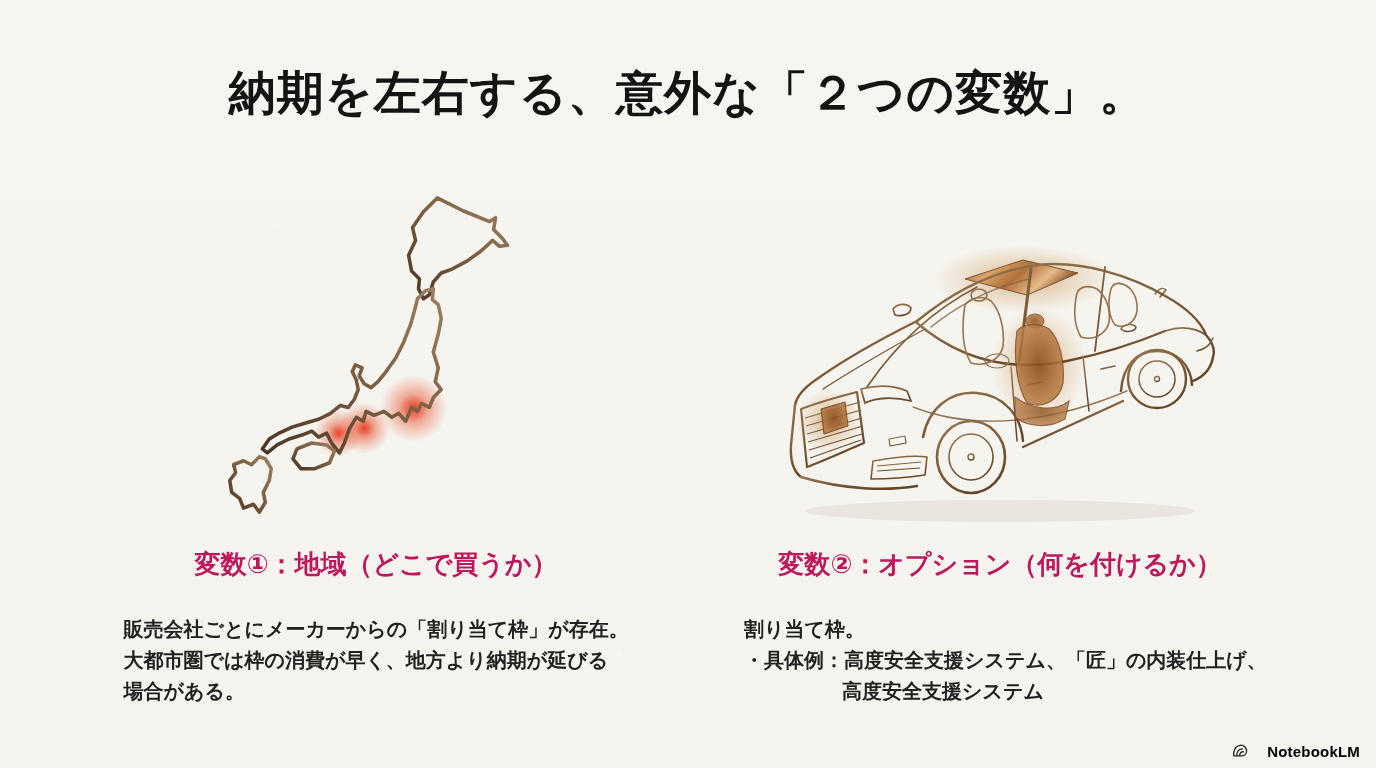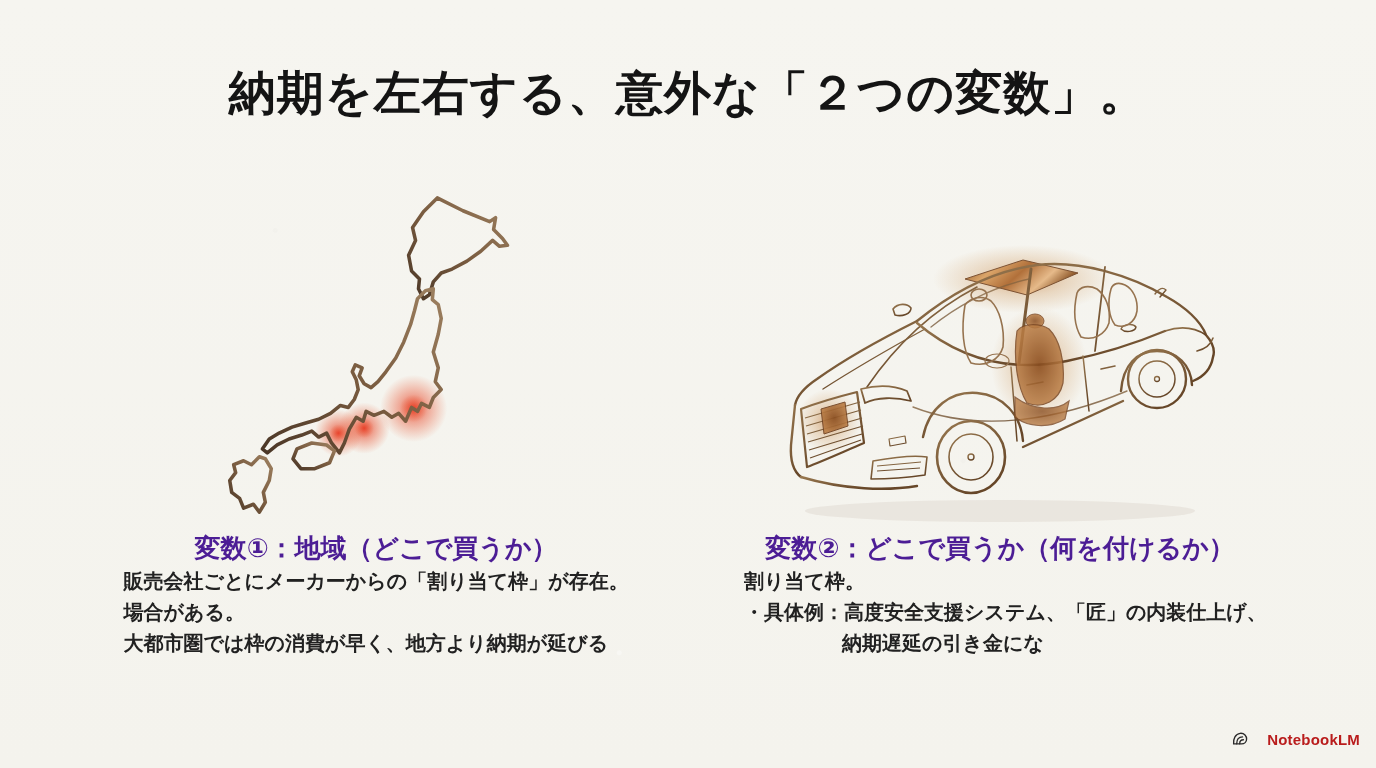--- a/index.html
+++ b/index.html
@@ -34,36 +34,36 @@
     display:flex;
     padding:0 64px;
     margin-top:14px;
   }
   .col{width:50%;display:flex;flex-direction:column;align-items:center;}
   .illo{
     height:392px;width:100%;
     display:flex;align-items:flex-end;justify-content:center;
   }
   .col-heading{
-    font-size:26px;font-weight:700;color:#4c1d95;
-    margin-top:0;white-space:nowrap;
+    font-size:26px;font-weight:700;color:#be185d;
+    margin-top:16px;white-space:nowrap;
   }
   .col-body{
-    margin-top:0;
+    margin-top:32px;
     font-size:20px;font-weight:600;
     line-height:31px;color:#212121;
   }
   .col-body .line{white-space:nowrap;}
   .col-body .indent{padding-left:98px;}
   .body-left{width:505px;}
   .body-right{width:512px;}
   .footer{
-    position:absolute;right:16px;bottom:20px;
+    position:absolute;right:16px;bottom:8px;
     display:flex;align-items:center;gap:18px;
-    color:#b91c1c;
+    color:#000000;
   }
   .footer .brand{font-size:15px;font-weight:600;letter-spacing:0.2px;}
   .footer svg{display:block;}
 </style>
 </head>
 <body>
 
 <div class="paper"></div>
 
 <div class="slide">
@@ -114,22 +114,22 @@
             <path d="M58,278 L64,288 L62,300 L56,312 L58,322 L52,332 L46,324 L36,328 L32,318 L24,312 L22,300 L28,292
                      L26,284 L36,280 L44,284 L52,276 Z"></path>
           </g>
         </svg>
       </div>
 
       <div class="col-heading">変数①：地域（どこで買うか）</div>
 
       <div class="col-body body-left">
         <div class="line">販売会社ごとにメーカーからの「割り当て枠」が存在。</div>
+        <div class="line">大都市圏では枠の消費が早く、地方より納期が延びる</div>
         <div class="line">場合がある。</div>
-        <div class="line">大都市圏では枠の消費が早く、地方より納期が延びる</div>
       </div>
     </div>
 
     <div class="col">
       <div class="illo">
         <svg width="470" height="292" viewBox="0 0 470 292">
           <defs>
             <linearGradient id="cg" x1="0" y1="0" x2="0.55" y2="1">
               <stop offset="0" stop-color="#97774f"></stop>
               <stop offset="1" stop-color="#664628"></stop>
@@ -232,26 +232,26 @@
           </g>
 
           <g>
             <ellipse cx="270" cy="82" rx="9" ry="7" fill="url(#seatCopper)" opacity="0.85" stroke="#7c4a26" stroke-width="1"></ellipse>
             <path d="M252,92 C248,118 252,148 262,164 C278,170 294,162 298,144 C300,120 294,100 284,90 C274,84 258,84 252,92 Z" fill="url(#seatCopper)" opacity="0.85" stroke="#7c4a26" stroke-width="1.2"></path>
             <path d="M250,158 C268,172 292,172 304,162 L300,180 C284,190 262,188 250,178 Z" fill="url(#seatCopper)" opacity="0.8" stroke="#7c4a26" stroke-width="1.2"></path>
           </g>
         </svg>
       </div>
 
-      <div class="col-heading">変数②：どこで買うか（何を付けるか）</div>
+      <div class="col-heading">変数②：オプション（何を付けるか）</div>
 
       <div class="col-body body-right">
         <div class="line">割り当て枠。</div>
         <div class="line">・具体例：高度安全支援システム、「匠」の内装仕上げ、</div>
-        <div class="line indent">納期遅延の引き金にな</div>
+        <div class="line indent">高度安全支援システム</div>
       </div>
     </div>
 
   </div>
 
   <div class="footer">
     <svg width="18" height="18" viewBox="0 0 24 24">
       <g fill="none" stroke="#2a2a2a" stroke-width="1.8" stroke-linecap="round">
         <path d="M3.5,18.5 C2.8,11.5 6,5 12.2,4.4 C18,3.9 20.8,8.2 20.8,12 C20.8,15.8 17.9,18.5 14,18.5 Z"></path>
         <path d="M7.6,18.3 C7.6,12.8 10.6,9.2 15.4,9.2"></path>

